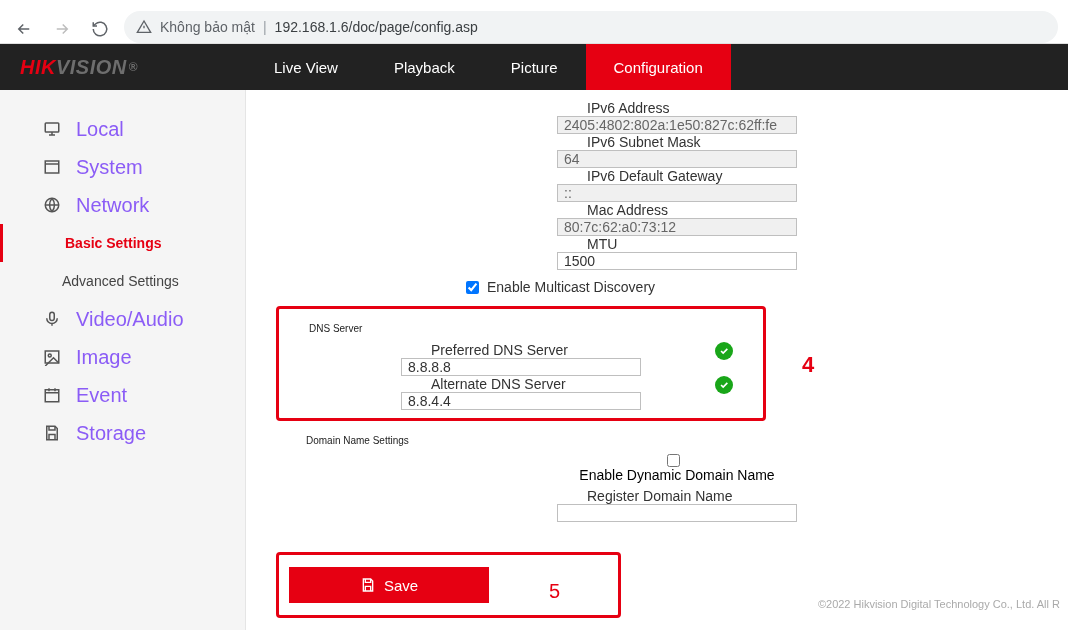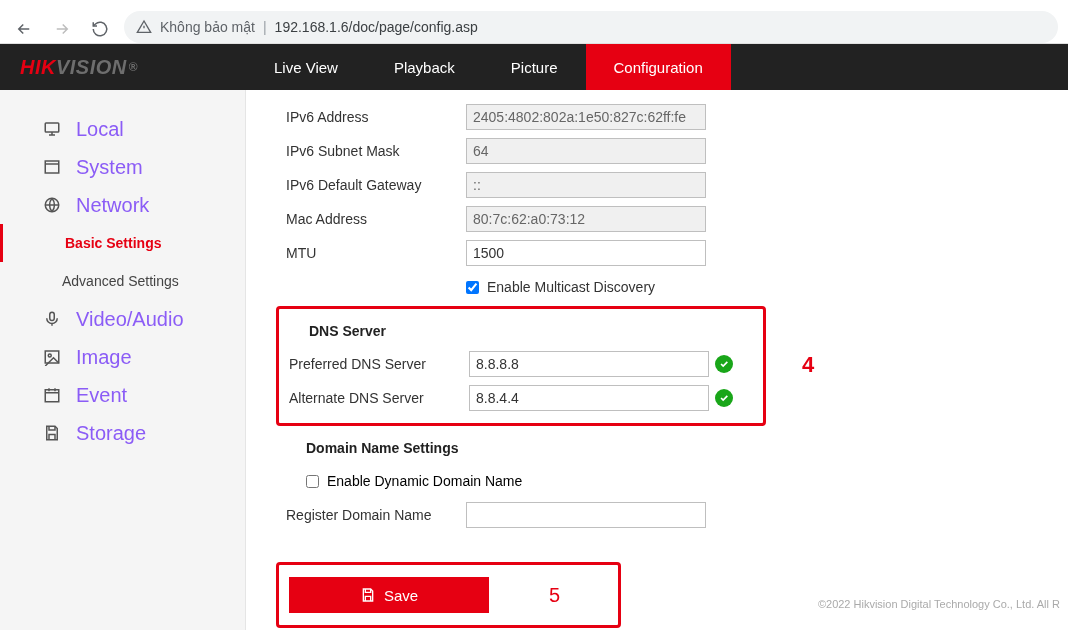--- a/index.html
+++ b/index.html
@@ -24,36 +24,36 @@
   .app-body { display: flex; height: calc(630px - 44px - 46px); }
   .sidebar { width: 246px; background: #f5f5f5; border-right: 1px solid #e5e5e5; padding-top: 20px; }
   .side-row { display: flex; align-items: center; height: 38px; padding-left: 42px; gap: 14px; color: #8b5cf6; font-size: 20px; cursor: pointer; }
   .side-row.sub { padding-left: 62px; font-size: 14px; color: #444; }
   .side-row.active { color: #e60012; font-weight: bold; }
   .side-active-bar { border-left: 3px solid #e60012; padding-left: 59px; }
   .side-icon { width: 20px; height: 20px; display: inline-flex; align-items: center; justify-content: center; color: #555; }
 
   .content { flex: 1; position: relative; padding: 10px 0 0 40px; overflow: hidden; }
 
-  .form-row { display: flex; align-items: center; height: 34px; margin-bottom: 0; }
+  .form-row { display: flex; align-items: center; height: 34px; margin-bottom: 0; flex-direction: column; }
   .form-label { width: 180px; font-size: 14px; color: #333; }
   .form-input { width: 240px; height: 26px; border: 1px solid #bfbfbf; padding: 0 6px; font-size: 14px; color: #333; background: #fff; }
   .form-input.ro { background: #f0f0f0; color: #666; }
   .chk-row { display: flex; align-items: center; height: 34px; padding-left: 180px; gap: 8px; font-size: 14px; color: #333; }
 
-  .section-title { font-weight: bold; font-size: 14px; color: #222; padding: 8px 0 8px 20px; }
+  .section-title { font-weight: normal; font-size: 10px; color: #222; padding: 8px 0 8px 20px; }
 
   .dns-box { border: 3px solid #e60012; border-radius: 4px; width: 490px; padding: 6px 10px 8px 10px; margin-left: -10px; margin-top: 2px; }
   .dns-box .form-row { position: relative; }
   .valid-icon { position: absolute; left: 426px; width: 18px; height: 18px; border-radius: 50%; background: #19a619; display: flex; align-items: center; justify-content: center; }
   .valid-icon svg { stroke: #fff; }
 
   .annot4 { position: absolute; color: #e60012; font-size: 22px; font-weight: bold; left: 556px; top: 262px; }
 
-  .save-box { border: 3px solid #e60012; border-radius: 4px; width: 345px; padding: 12px 10px; margin-top: 30px; margin-left: -10px; display: flex; align-items: center; gap: 60px; }
+  .save-box { border: 3px solid #e60012; border-radius: 4px; width: 345px; padding: 12px 10px; margin-top: 30px; margin-left: -10px; display: flex; align-items: flex-end; gap: 60px; }
   .save-btn { width: 200px; height: 36px; background: #e60012; color: #fff; border: none; font-size: 15px; display: flex; align-items: center; justify-content: center; gap: 8px; cursor: pointer; }
   .annot5 { color: #e60012; font-size: 20px; }
 
   .copyright { position: absolute; right: 8px; bottom: 20px; font-size: 11px; color: #aaa; }
 </style>
 </head>
 <body>
 
 <div class="chrome-bar">
   <div class="chrome-btn">

